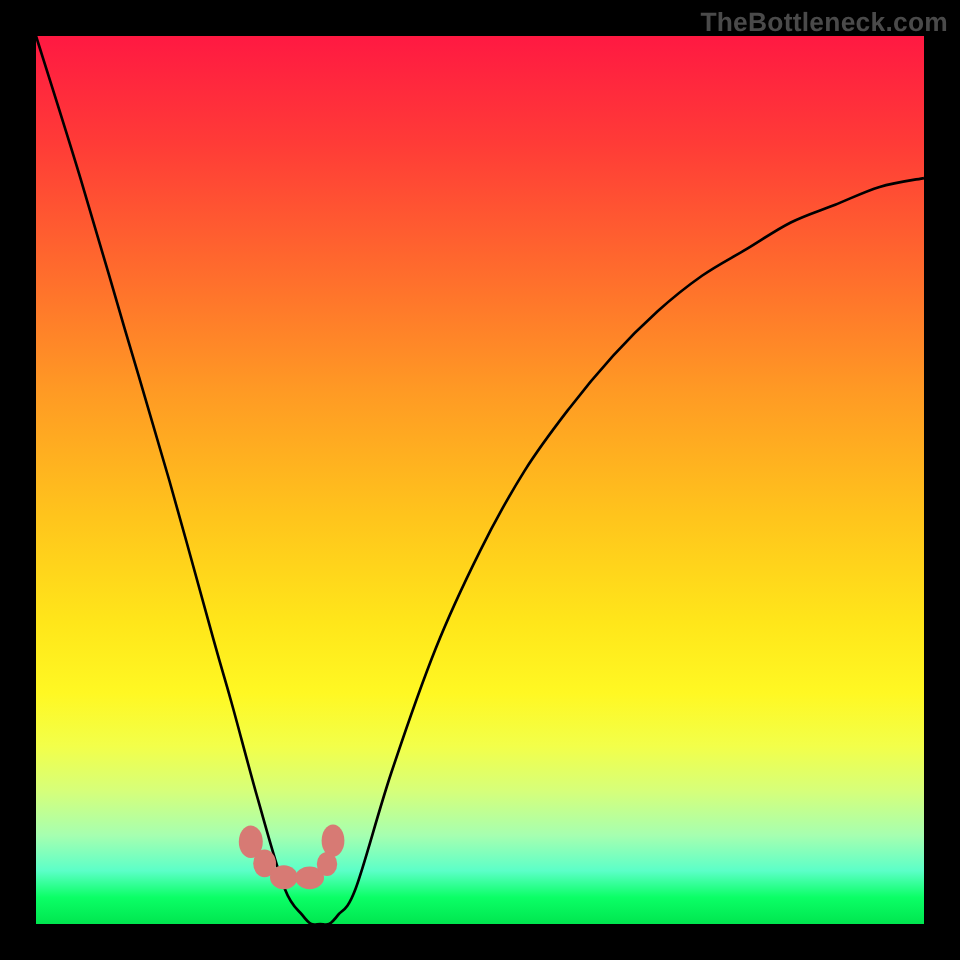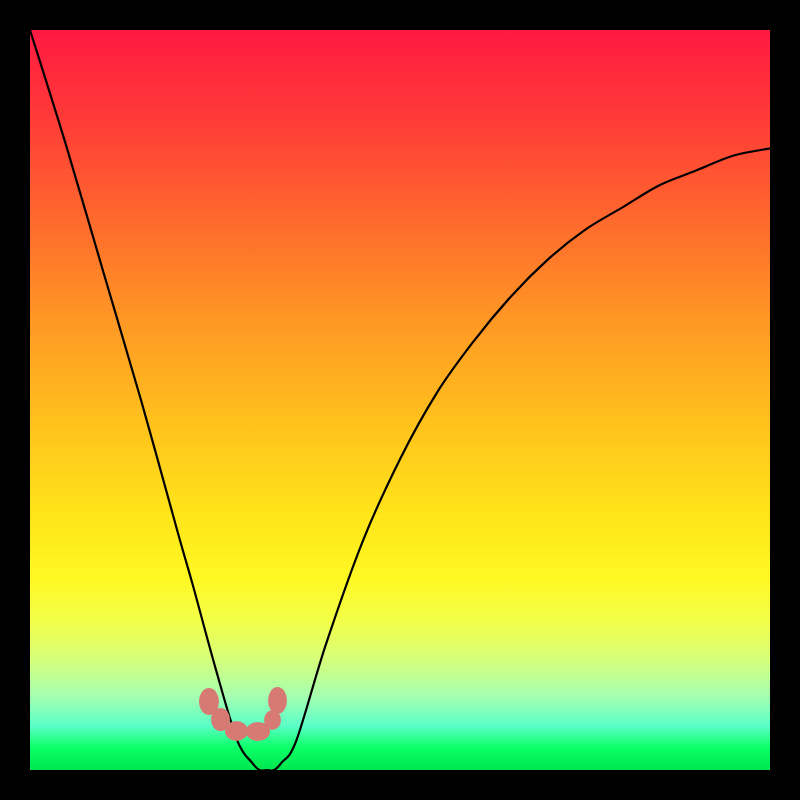--- a/index.html
+++ b/index.html
@@ -24,20 +24,21 @@
   svg.curve{position:absolute;left:30px;top:30px;width:740px;height:740px;overflow:visible}
   svg.curve path{fill:none;stroke:#000;stroke-width:2.2}
   .blob{position:absolute;background:#d77a74;border-radius:50%}
 </style>
 </head>
 <body>
 <div class="frame">
 
   <div class="plot"></div>
 
+  <div class="watermark">TheBottleneck.com</div>
 
   <svg class="curve" viewBox="0 0 740 740">
     <path id="curvePath" d="M 0.0 0.0 C 6.2 19.7, 24.7 77.7, 37.0 118.4 C 49.3 159.1, 61.7 202.3, 74.0 244.2 C 86.3 286.1, 98.7 326.8, 111.0 370.0 C 123.3 413.2, 139.4 472.4, 148.0 503.2 C 156.6 534.0, 156.6 532.8, 162.8 555.0 C 169.0 577.2, 177.6 610.5, 185.0 636.4 C 192.4 662.3, 201.0 694.4, 207.2 710.4 C 213.4 726.4, 218.3 727.7, 222.0 732.6 C 225.7 737.5, 226.9 738.8, 229.4 740.0 C 231.9 741.2, 234.3 740.0, 236.8 740.0 C 239.3 740.0, 241.7 741.2, 244.2 740.0 C 246.7 738.8, 247.9 737.5, 251.6 732.6 C 255.3 727.7, 259.0 730.1, 266.4 710.4 C 273.8 690.7, 284.9 647.5, 296.0 614.2 C 307.1 580.9, 320.7 541.4, 333.0 510.6 C 345.3 479.8, 357.7 453.9, 370.0 429.2 C 382.3 404.5, 394.7 382.3, 407.0 362.6 C 419.3 342.9, 431.7 326.8, 444.0 310.8 C 456.3 294.8, 468.7 280.0, 481.0 266.4 C 493.3 252.8, 505.7 240.5, 518.0 229.4 C 530.3 218.3, 542.7 208.4, 555.0 199.8 C 567.3 191.2, 579.7 185.0, 592.0 177.6 C 604.3 170.2, 616.7 161.6, 629.0 155.4 C 641.3 149.2, 653.7 145.5, 666.0 140.6 C 678.3 135.7, 690.7 129.5, 703.0 125.8 C 715.3 122.1, 733.8 119.6, 740.0 118.4"></path>
   </svg>
 
   <div class="blob" style="left:199px;top:688px;width:20px;height:27px"></div>
   <div class="blob" style="left:211px;top:708px;width:19px;height:23px"></div>
   <div class="blob" style="left:225px;top:721px;width:23px;height:20px"></div>
   <div class="blob" style="left:246px;top:722px;width:24px;height:19px"></div>
   <div class="blob" style="left:268px;top:687px;width:19px;height:27px"></div>

